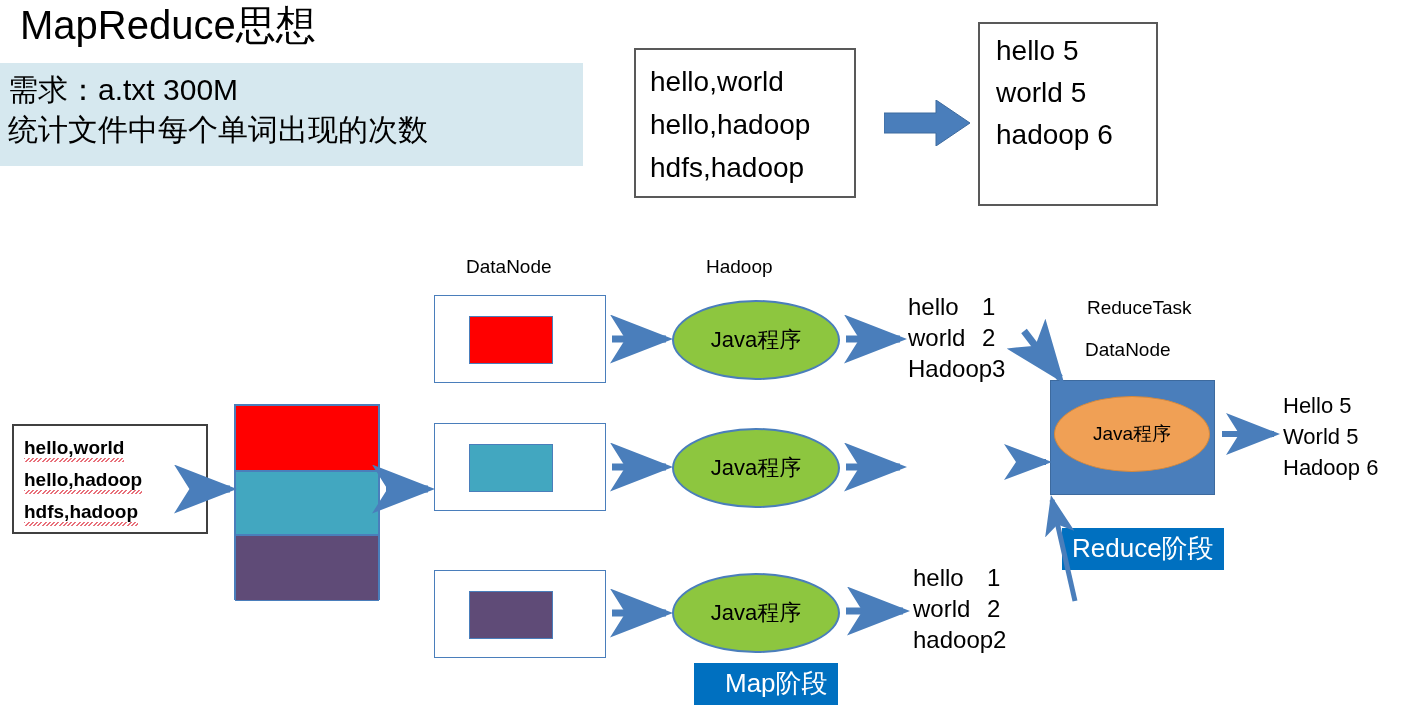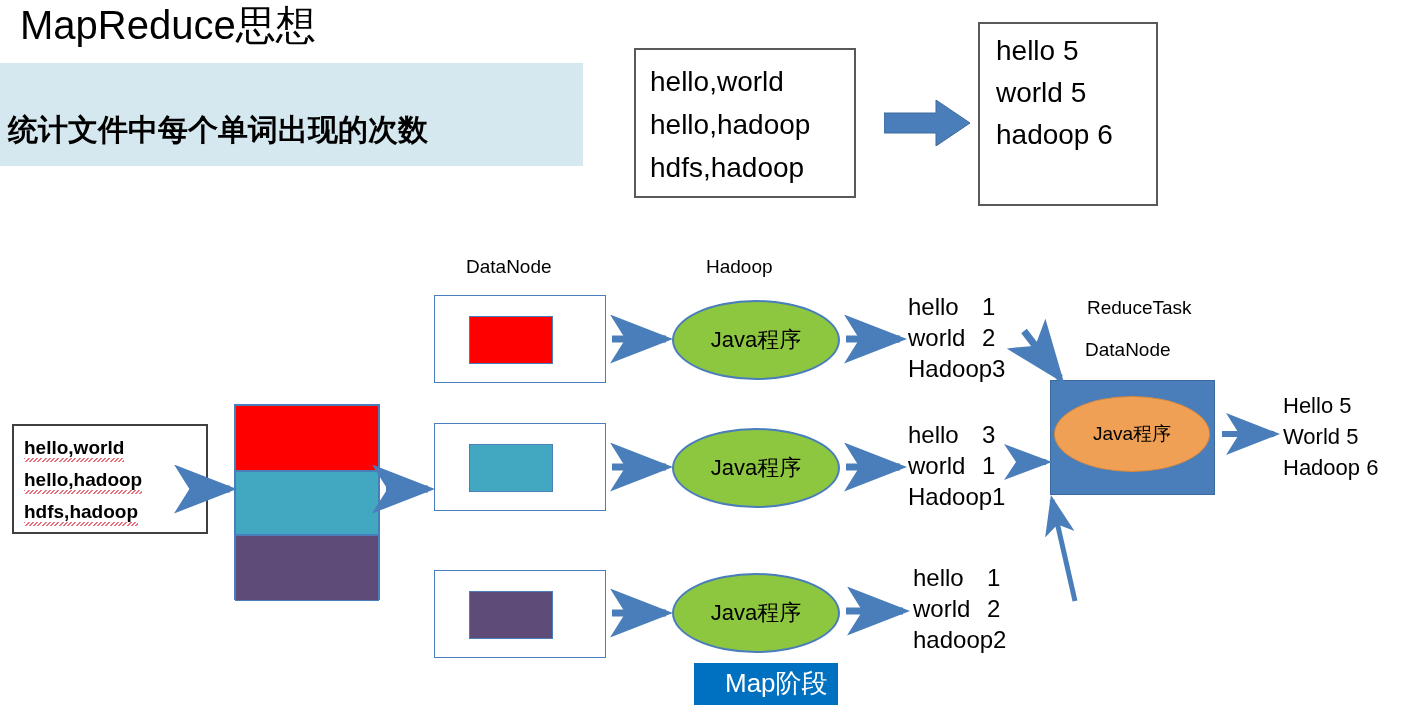--- a/index.html
+++ b/index.html
@@ -34,21 +34,21 @@
     background: #D6E8EF;
   }
   #requirement-box .line {
     position: absolute;
     left: 8px;
     font-size: 30px;
     line-height: 34px;
     white-space: nowrap;
   }
   #requirement-box .line1 { top: 10px; }
-  #requirement-box .line2 { top: 50px; font-weight: bold; }
+  #requirement-box .line2 { top: 50px; }
 
   
   .plain-box {
     border: 2px solid #595959;
     background: #ffffff;
     box-sizing: border-box;
   }
   #input-sample-box {
     left: 634px; top: 48px;
     width: 222px; height: 150px;
@@ -231,20 +231,21 @@
   }
 </style>
 </head>
 <body>
 
 <div id="canvas">
 
   <div class="abs" id="page-title">MapReduce思想</div>
 
   <div class="abs" id="requirement-box" style="background: rgb(214, 232, 239);">
+    <div class="line line1">需求：a.txt 300M</div>
     <div class="line line2">统计文件中每个单词出现的次数</div>
   </div>
 
   <div class="abs plain-box" id="input-sample-box">
     <div class="line">hello,world</div>
     <div class="line">hello,hadoop</div>
     <div class="line">hdfs,hadoop</div>
   </div>
 
   <svg class="abs" id="big-block-arrow" viewBox="0 0 86 46">
@@ -299,31 +300,20 @@
       <span class="kv-k">hello</span><span>1</span>
     </div>
     <div>
       <span class="kv-k">world</span><span>2</span>
     </div>
     <div>
       <span class="kv-k">Hadoop</span><span>3</span>
     </div>
   </div>
 
-  <div class="abs kv-list" id="map-out-1">
-    <div>
-      <span class="kv-k">hello</span><span>3</span>
-    </div>
-    <div>
-      <span class="kv-k">world</span><span>1</span>
-    </div>
-    <div>
-      <span class="kv-k">Hadoop</span><span>1</span>
-    </div>
-  </div>
 
   <div class="abs kv-list" id="map-out-2">
     <div>
       <span class="kv-k">hello</span><span>1</span>
     </div>
     <div>
       <span class="kv-k">world</span><span>2</span>
     </div>
     <div>
       <span class="kv-k">hadoop</span><span>2</span>
@@ -335,20 +325,21 @@
     <span>Java程序</span>
   </div>
 
   <div class="abs" id="final-output">
     <div>Hello 5</div>
     <div>World 5</div>
     <div>Hadoop 6</div>
   </div>
 
   <div class="abs stage-badge" id="badge-map" style="background: rgb(0, 112, 192);">Map阶段</div>
+  <div class="abs stage-badge" id="badge-reduce" style="background: rgb(0, 112, 192);">Reduce阶段</div>
 
   <svg class="abs" id="arrow-layer" viewBox="0 0 1406 716">
     <defs>
       <marker id="ah" markerWidth="9" markerHeight="7" refX="8" refY="3.5" orient="auto">
         <polygon points="0,0 9,3.5 0,7 2.2,3.5" fill="#4A7EBB"></polygon>
       </marker>
       <marker id="ah-sm" markerWidth="8" markerHeight="6" refX="7" refY="3" orient="auto">
         <polygon points="0,0 8,3 0,6 2,3" fill="#4A7EBB"></polygon>
       </marker>
     </defs>

